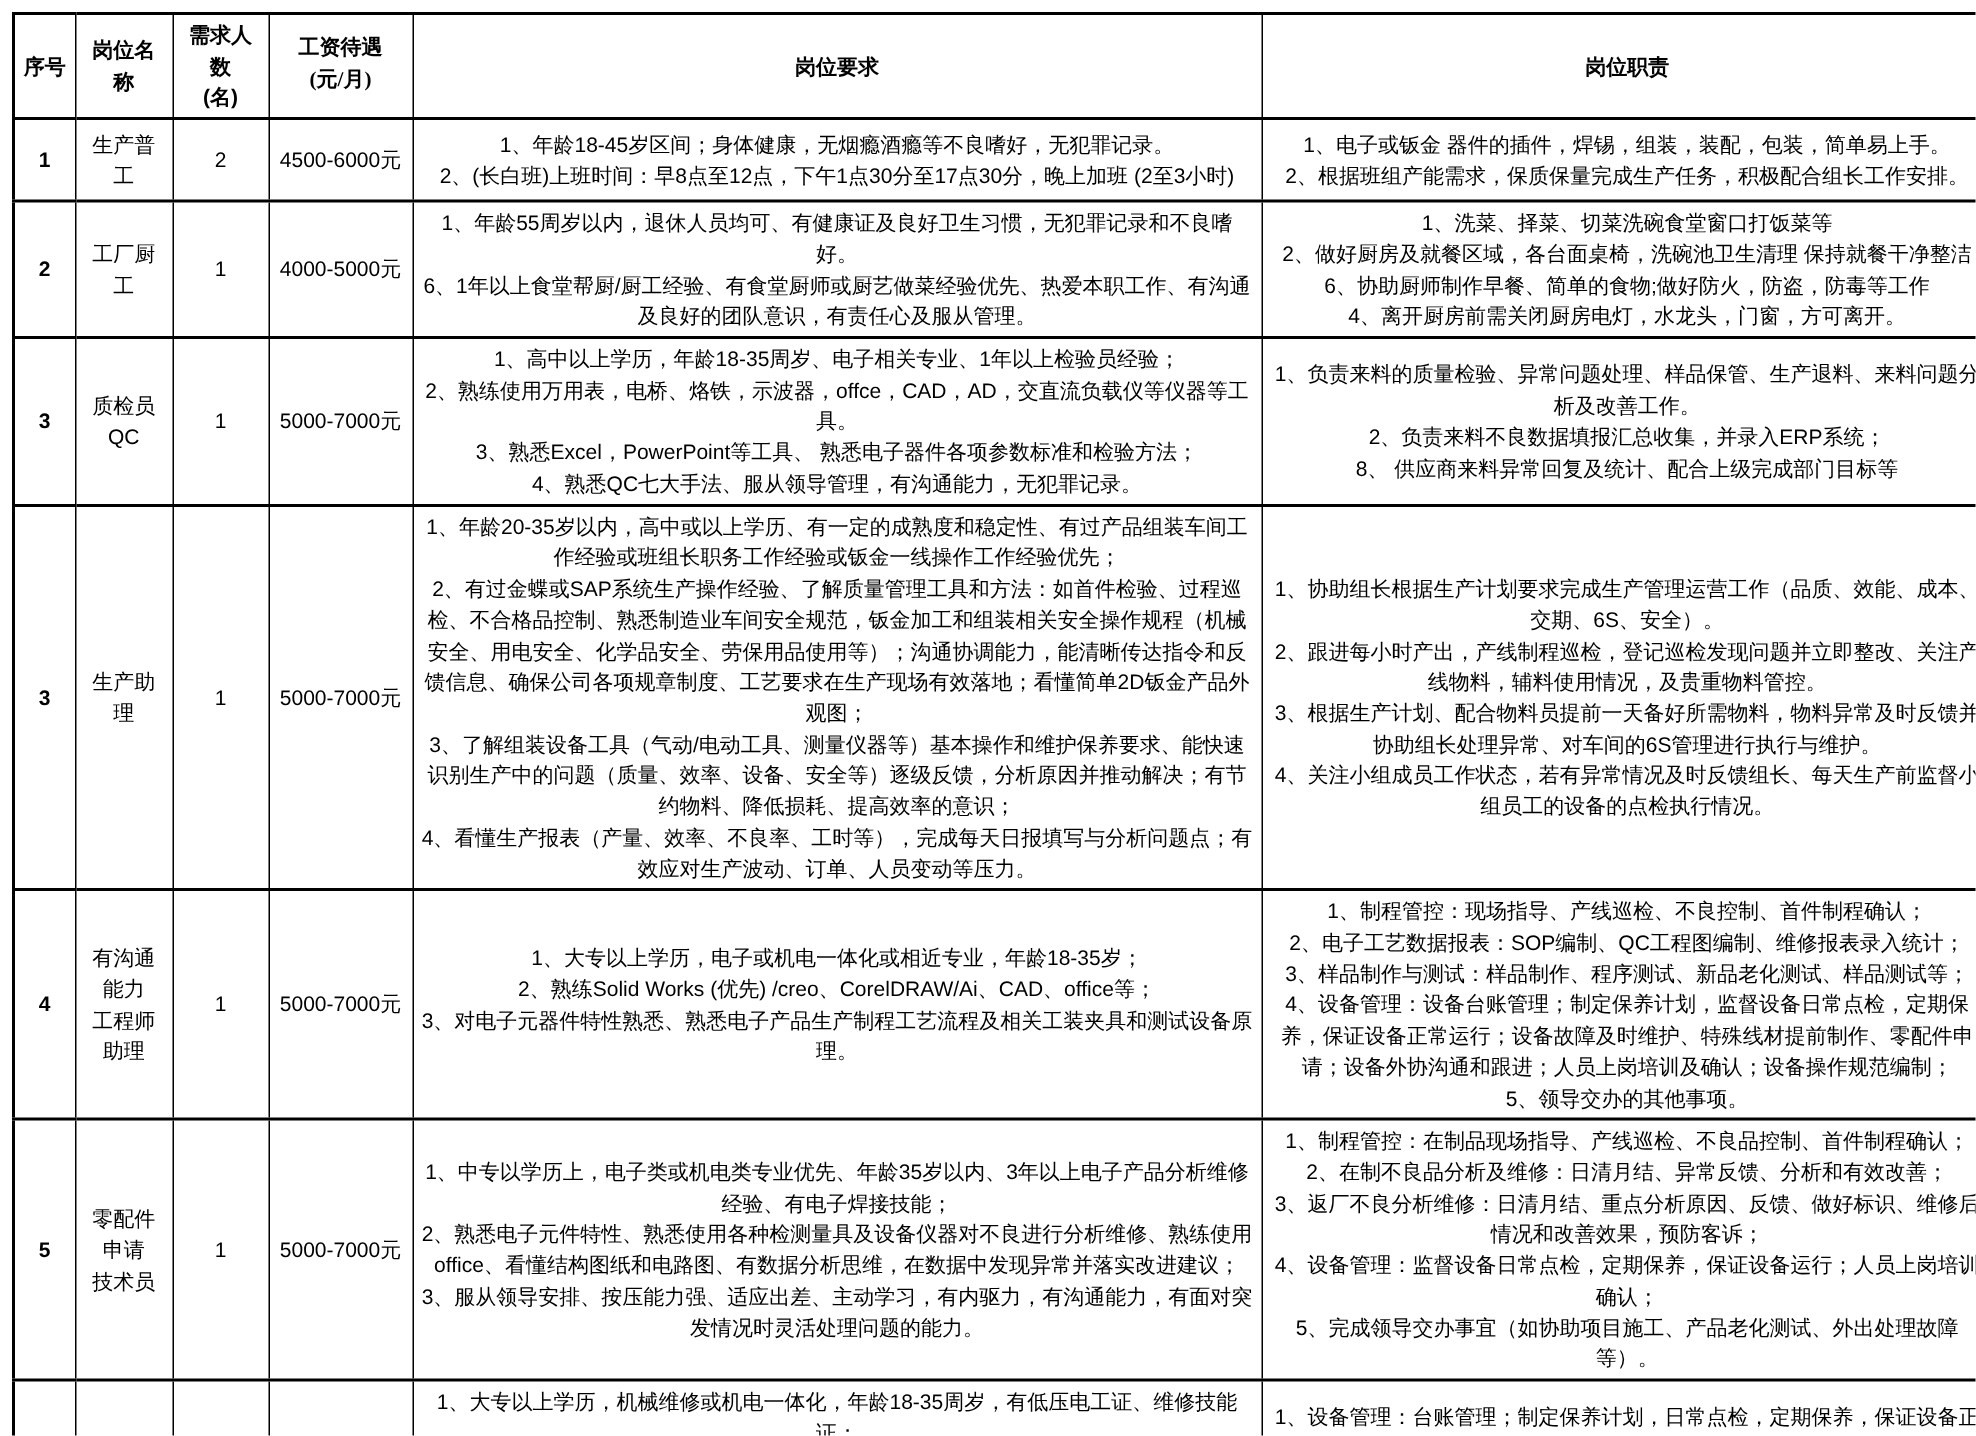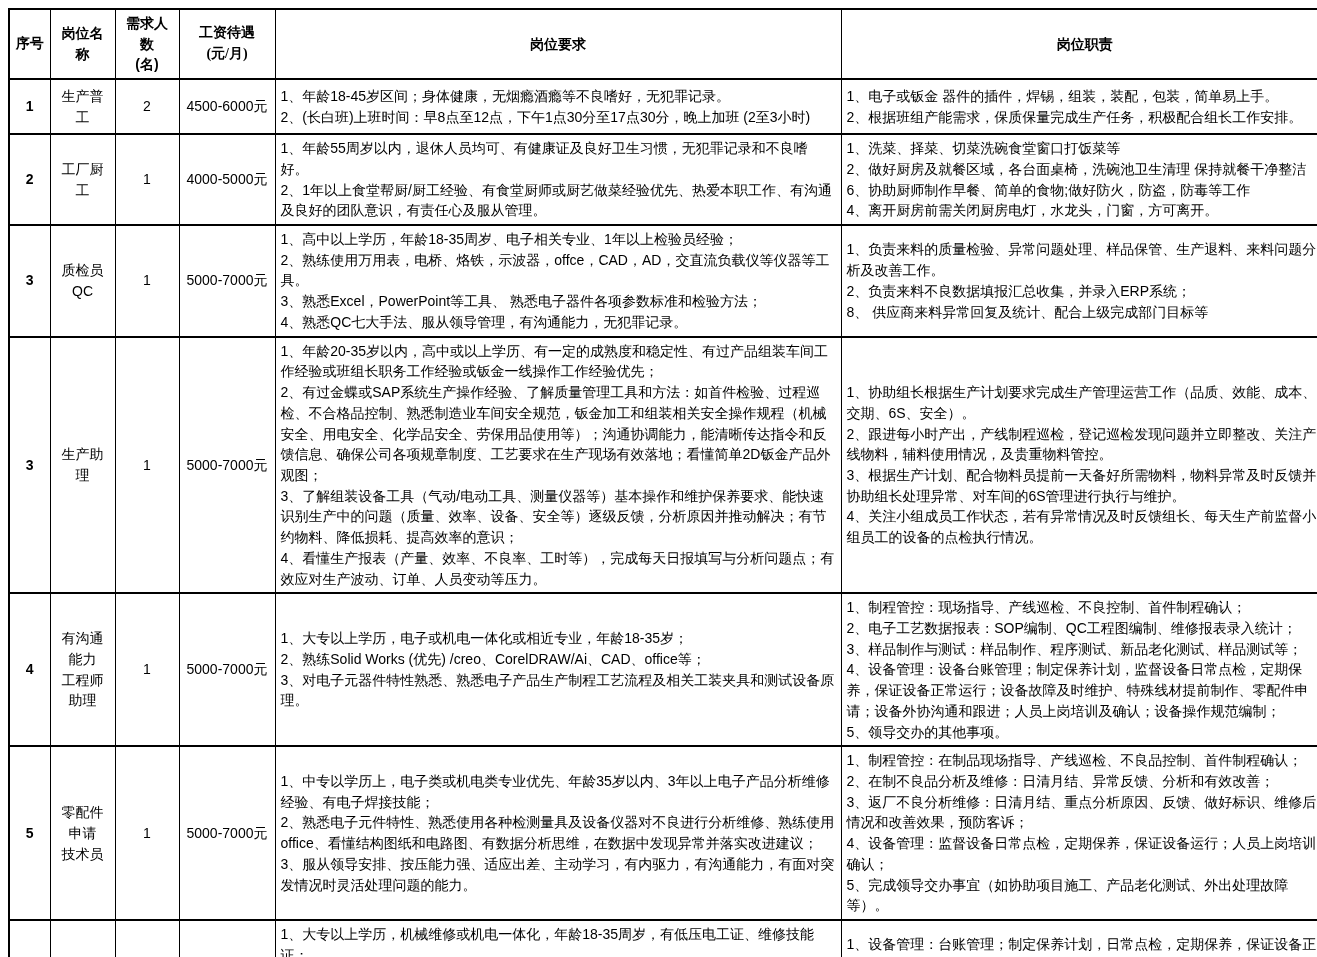--- a/index.html
+++ b/index.html
@@ -45,26 +45,26 @@
   td.c-no {
     text-align: center;
     font-weight: bold;
     font-size: 15px;
   }
   td.c-title, td.c-count, td.c-salary {
     text-align: center;
     white-space: pre-line;
   }
   td.c-req, td.c-duty {
-    text-align: left;
+    text-align: center;
     white-space: pre-line;
     padding: 4px 6px;
   }
   
-  .w-no     { width: 41px; font-family: Liberation Serif, serif; }
+  .w-no     { width: 41px; }
   .w-title  { width: 65px; }
   .w-count  { width: 64px; margin-top: 27px; }
   .w-salary { width: 96px; font-family: Liberation Serif, serif; }
   .w-req    { width: 566px; }
   .w-duty   { width: 488px; }
   
   tr.rh-head { height: 52px; }
   tr.rh-1 { height: 55px; }
   tr.rh-2 { height: 90px; }
   tr.rh-3 { height: 87px; }
@@ -100,21 +100,21 @@
 2、(长白班)上班时间：早8点至12点，下午1点30分至17点30分，晚上加班 (2至3小时)</td>
         <td class="c-duty">1、电子或钣金 器件的插件，焊锡，组装，装配，包装，简单易上手。
 2、根据班组产能需求，保质保量完成生产任务，积极配合组长工作安排。</td>
       </tr>
       <tr class="rh-2">
         <td class="c-no">2</td>
         <td class="c-title">工厂厨工</td>
         <td class="c-count">1</td>
         <td class="c-salary">4000-5000元</td>
         <td class="c-req">1、年龄55周岁以内，退休人员均可、有健康证及良好卫生习惯，无犯罪记录和不良嗜好。
-2、1年以上食堂帮厨/厨工经验、有食堂厨师或厨艺做菜经验优先、热爱本职工作、有沟通及良好的团队意识，有责任心及服从管理。</td>
+6、1年以上食堂帮厨/厨工经验、有食堂厨师或厨艺做菜经验优先、热爱本职工作、有沟通及良好的团队意识，有责任心及服从管理。</td>
         <td class="c-duty">1、洗菜、择菜、切菜洗碗食堂窗口打饭菜等
 2、做好厨房及就餐区域，各台面桌椅，洗碗池卫生清理 保持就餐干净整洁
 6、协助厨师制作早餐、简单的食物;做好防火，防盗，防毒等工作
 4、离开厨房前需关闭厨房电灯，水龙头，门窗，方可离开。</td>
       </tr>
       <tr class="rh-3">
         <td class="c-no">3</td>
         <td class="c-title">质检员QC</td>
         <td class="c-count">1</td>
         <td class="c-salary">5000-7000元</td>

